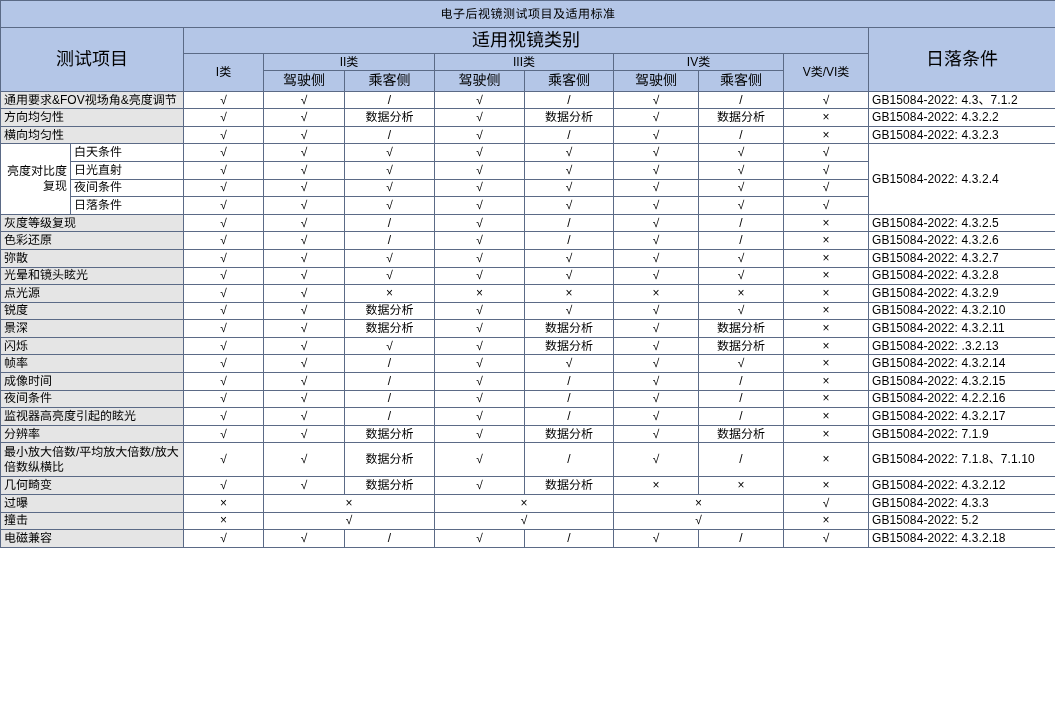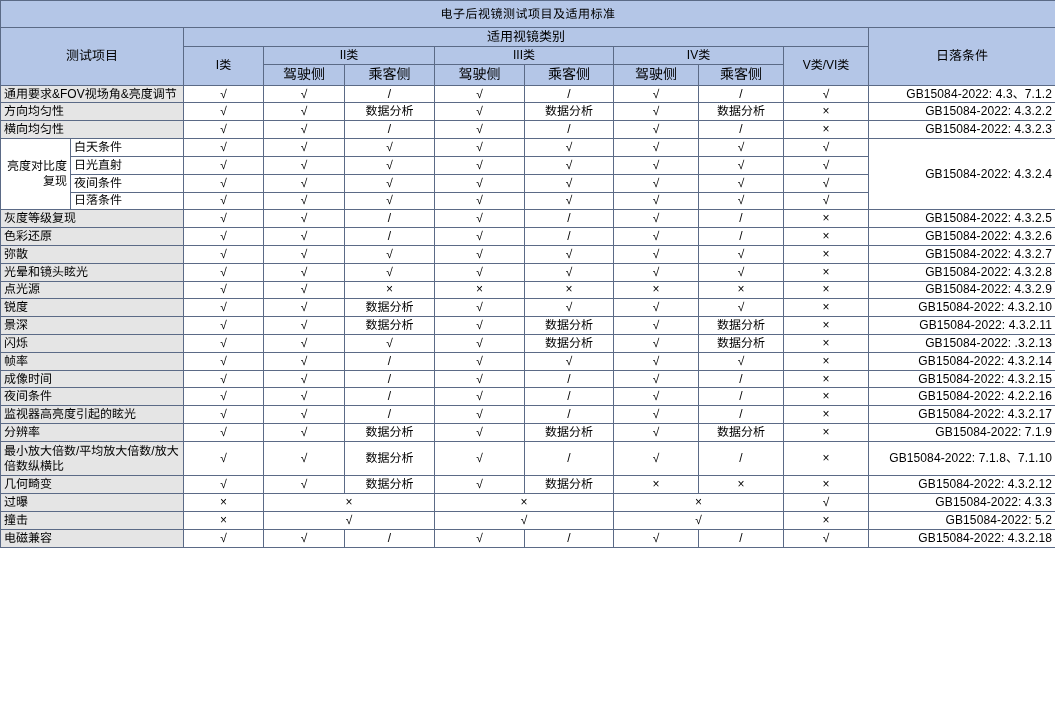--- a/index.html
+++ b/index.html
@@ -42,38 +42,38 @@
     height:26px;
   }
   
   .hdr{
     background:#b4c6e7;
     text-align:center;
     vertical-align:middle;
     font-weight:bold;
     font-size:12.5px;
   }
-  .hdr.big{font-size:13px;}
+  .hdr.big{font-size:18px;}
   .hdr.small{font-size:14px;}
   
   .item{
     text-align:left;
     vertical-align:middle;
     font-size:12px;
     padding-left:4px;
     background:#e5e5e5;
   }
   .mark{
     text-align:center;
     vertical-align:middle;
     font-size:12px;
     background:#fff;
   }
   .std{
-    text-align:right;
+    text-align:left;
     vertical-align:middle;
     font-size:11.5px;
     background:#fff;
     letter-spacing:.1px;
   }
   .sub{
     text-align:left;
     vertical-align:middle;
     font-size:12px;
     padding-left:5px;

